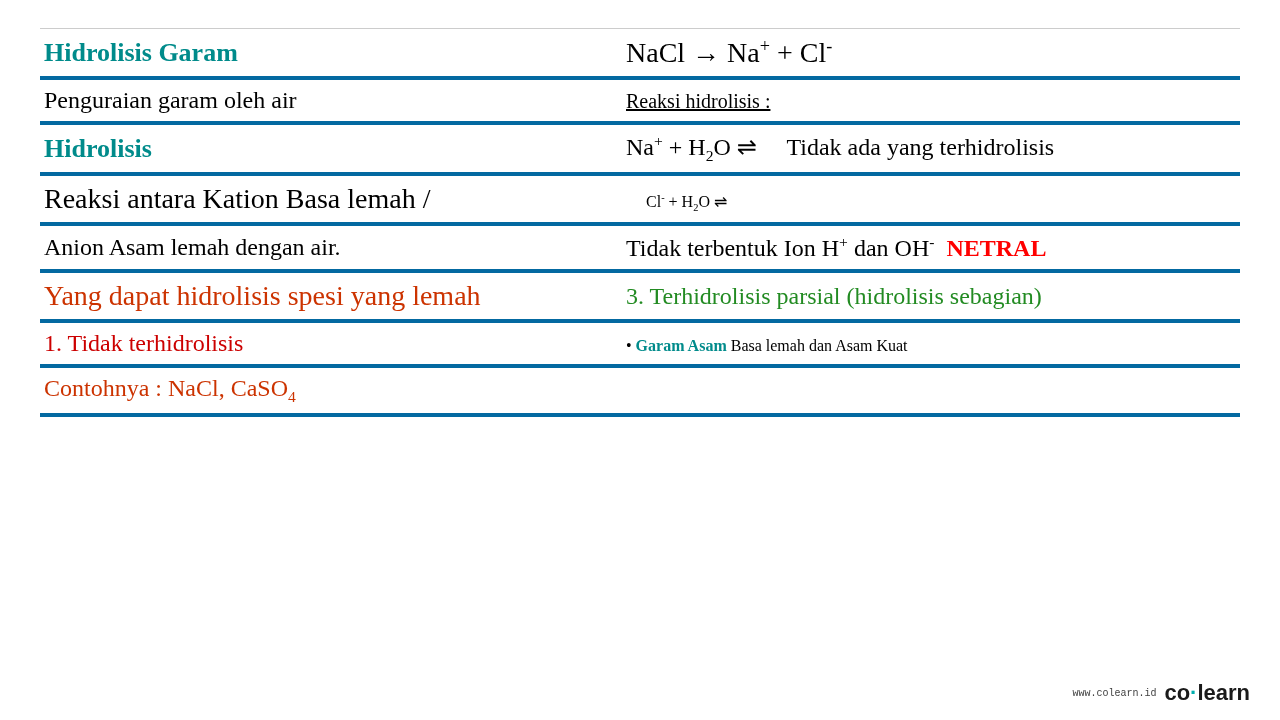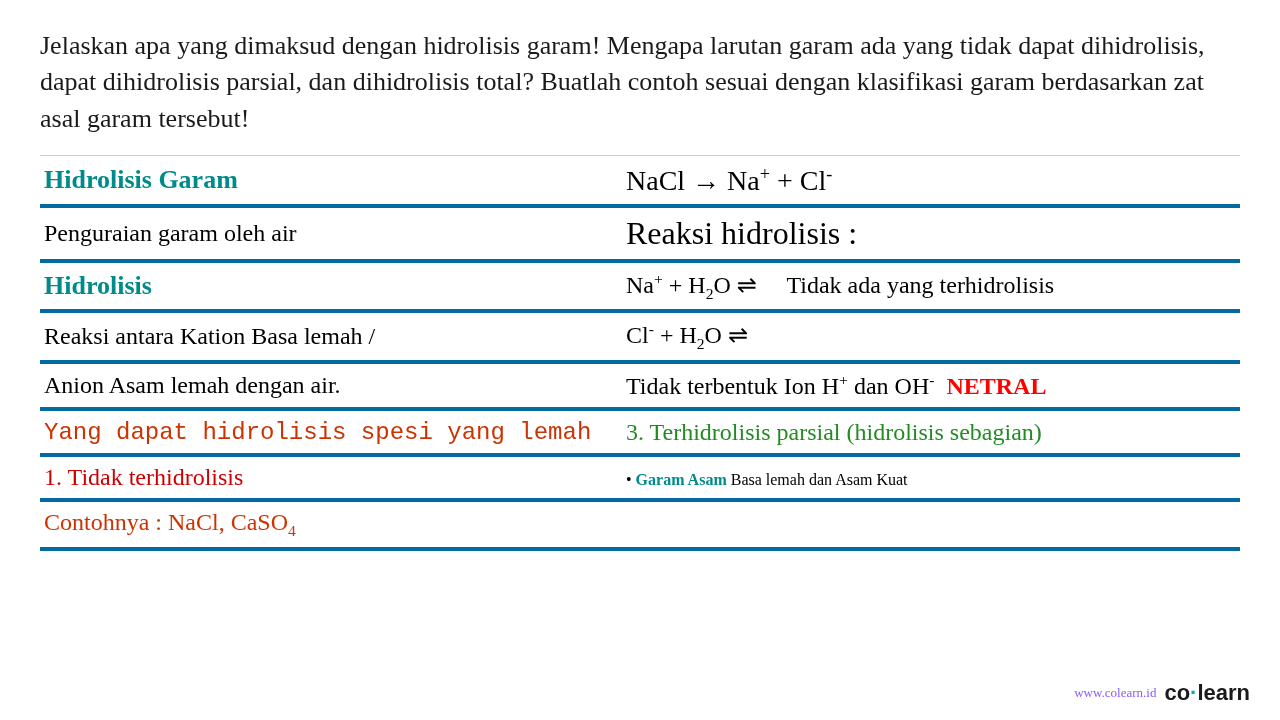--- a/index.html
+++ b/index.html
@@ -57,44 +57,38 @@
     }
     .logo-area {
       position: absolute;
       bottom: 14px;
       right: 30px;
       display: flex;
       align-items: center;
       gap: 8px;
     }
     .logo-site {
-      font-size: 13px;
-      color: #8b5cf6;
-      font-family: Liberation Serif, serif;
+      font-size: 10px;
+      color: #404040;
+      font-family: Liberation Mono, monospace;
     }
     .logo-brand {
       font-size: 22px;
       font-weight: bold;
       color: #1a1a1a;
       font-family: Arial, sans-serif;
     }
     .logo-dot {
       color: #00AEAE;
     }
   </style>
 </head>
 <body>
 
 <div class="container">
-  <p class="question-text">
-    Jelaskan apa yang dimaksud dengan hidrolisis garam! Mengapa larutan garam
-    ada yang tidak dapat dihidrolisis, dapat dihidrolisis parsial, dan dihidrolisis total?
-    Buatlah contoh sesuai dengan klasifikasi garam berdasarkan zat asal garam
-    tersebut!
-  </p>
 
   <hr class="divider">
 
   <table>
     <tbody>
 
       <tr>
         <td>
           <span class="teal" style="font-size:26px; font-weight:bold;">Hidrolisis Garam</span>
         </td>
@@ -103,60 +97,60 @@
             NaCl → Na<sup>+</sup> + Cl<sup>-</sup>
           </span>
         </td>
       </tr>
 
       <tr>
         <td>
           <span style="font-size:24px;">Penguraian garam oleh air</span>
         </td>
         <td>
-          <span style="font-size:32px;">Reaksi hidrolisis :</span>
+          <span style="font-size:20px;text-decoration:underline;">Reaksi hidrolisis :</span>
         </td>
       </tr>
 
       <tr>
         <td>
           <span class="teal" style="font-size:26px; font-weight:bold;">Hidrolisis</span>
         </td>
         <td>
           <span style="font-size:24px;">
             Na<sup>+</sup> + H<sub>2</sub>O ⇌ &nbsp;&nbsp;&nbsp; Tidak ada yang terhidrolisis
           </span>
         </td>
       </tr>
 
       <tr>
         <td>
-          <span style="font-size:24px;margin-top:35px;">Reaksi antara Kation Basa lemah /</span>
+          <span style="font-size:28px;margin-top:35px;">Reaksi antara Kation Basa lemah /</span>
         </td>
         <td>
-          <span style="font-size:24px;">
+          <span style="font-size:16px;margin-left:20px;">
             Cl<sup>-</sup> + H<sub>2</sub>O ⇌
           </span>
         </td>
       </tr>
 
       <tr>
         <td>
           <span style="font-size:24px;">Anion Asam lemah dengan air.</span>
         </td>
         <td>
           <span style="font-size:24px;">
             Tidak terbentuk Ion H<sup>+</sup> dan OH<sup>-</sup>&nbsp; <span style="color:#FF0000; font-weight:bold;">NETRAL</span>
           </span>
         </td>
       </tr>
 
       <tr>
         <td>
-          <span style="color:#CC3300; font-size:24px;font-family:Liberation Mono, monospace;">Yang dapat hidrolisis spesi yang lemah</span>
+          <span style="color:#CC3300; font-size:28px;">Yang dapat hidrolisis spesi yang lemah</span>
         </td>
         <td>
           <span style="color:#228B22; font-size:24px;">3. Terhidrolisis parsial (hidrolisis sebagian)</span>
         </td>
       </tr>
 
       <tr>
         <td>
           <span style="color:#CC0000; font-size:24px;">1. Tidak terhidrolisis</span>
         </td>

